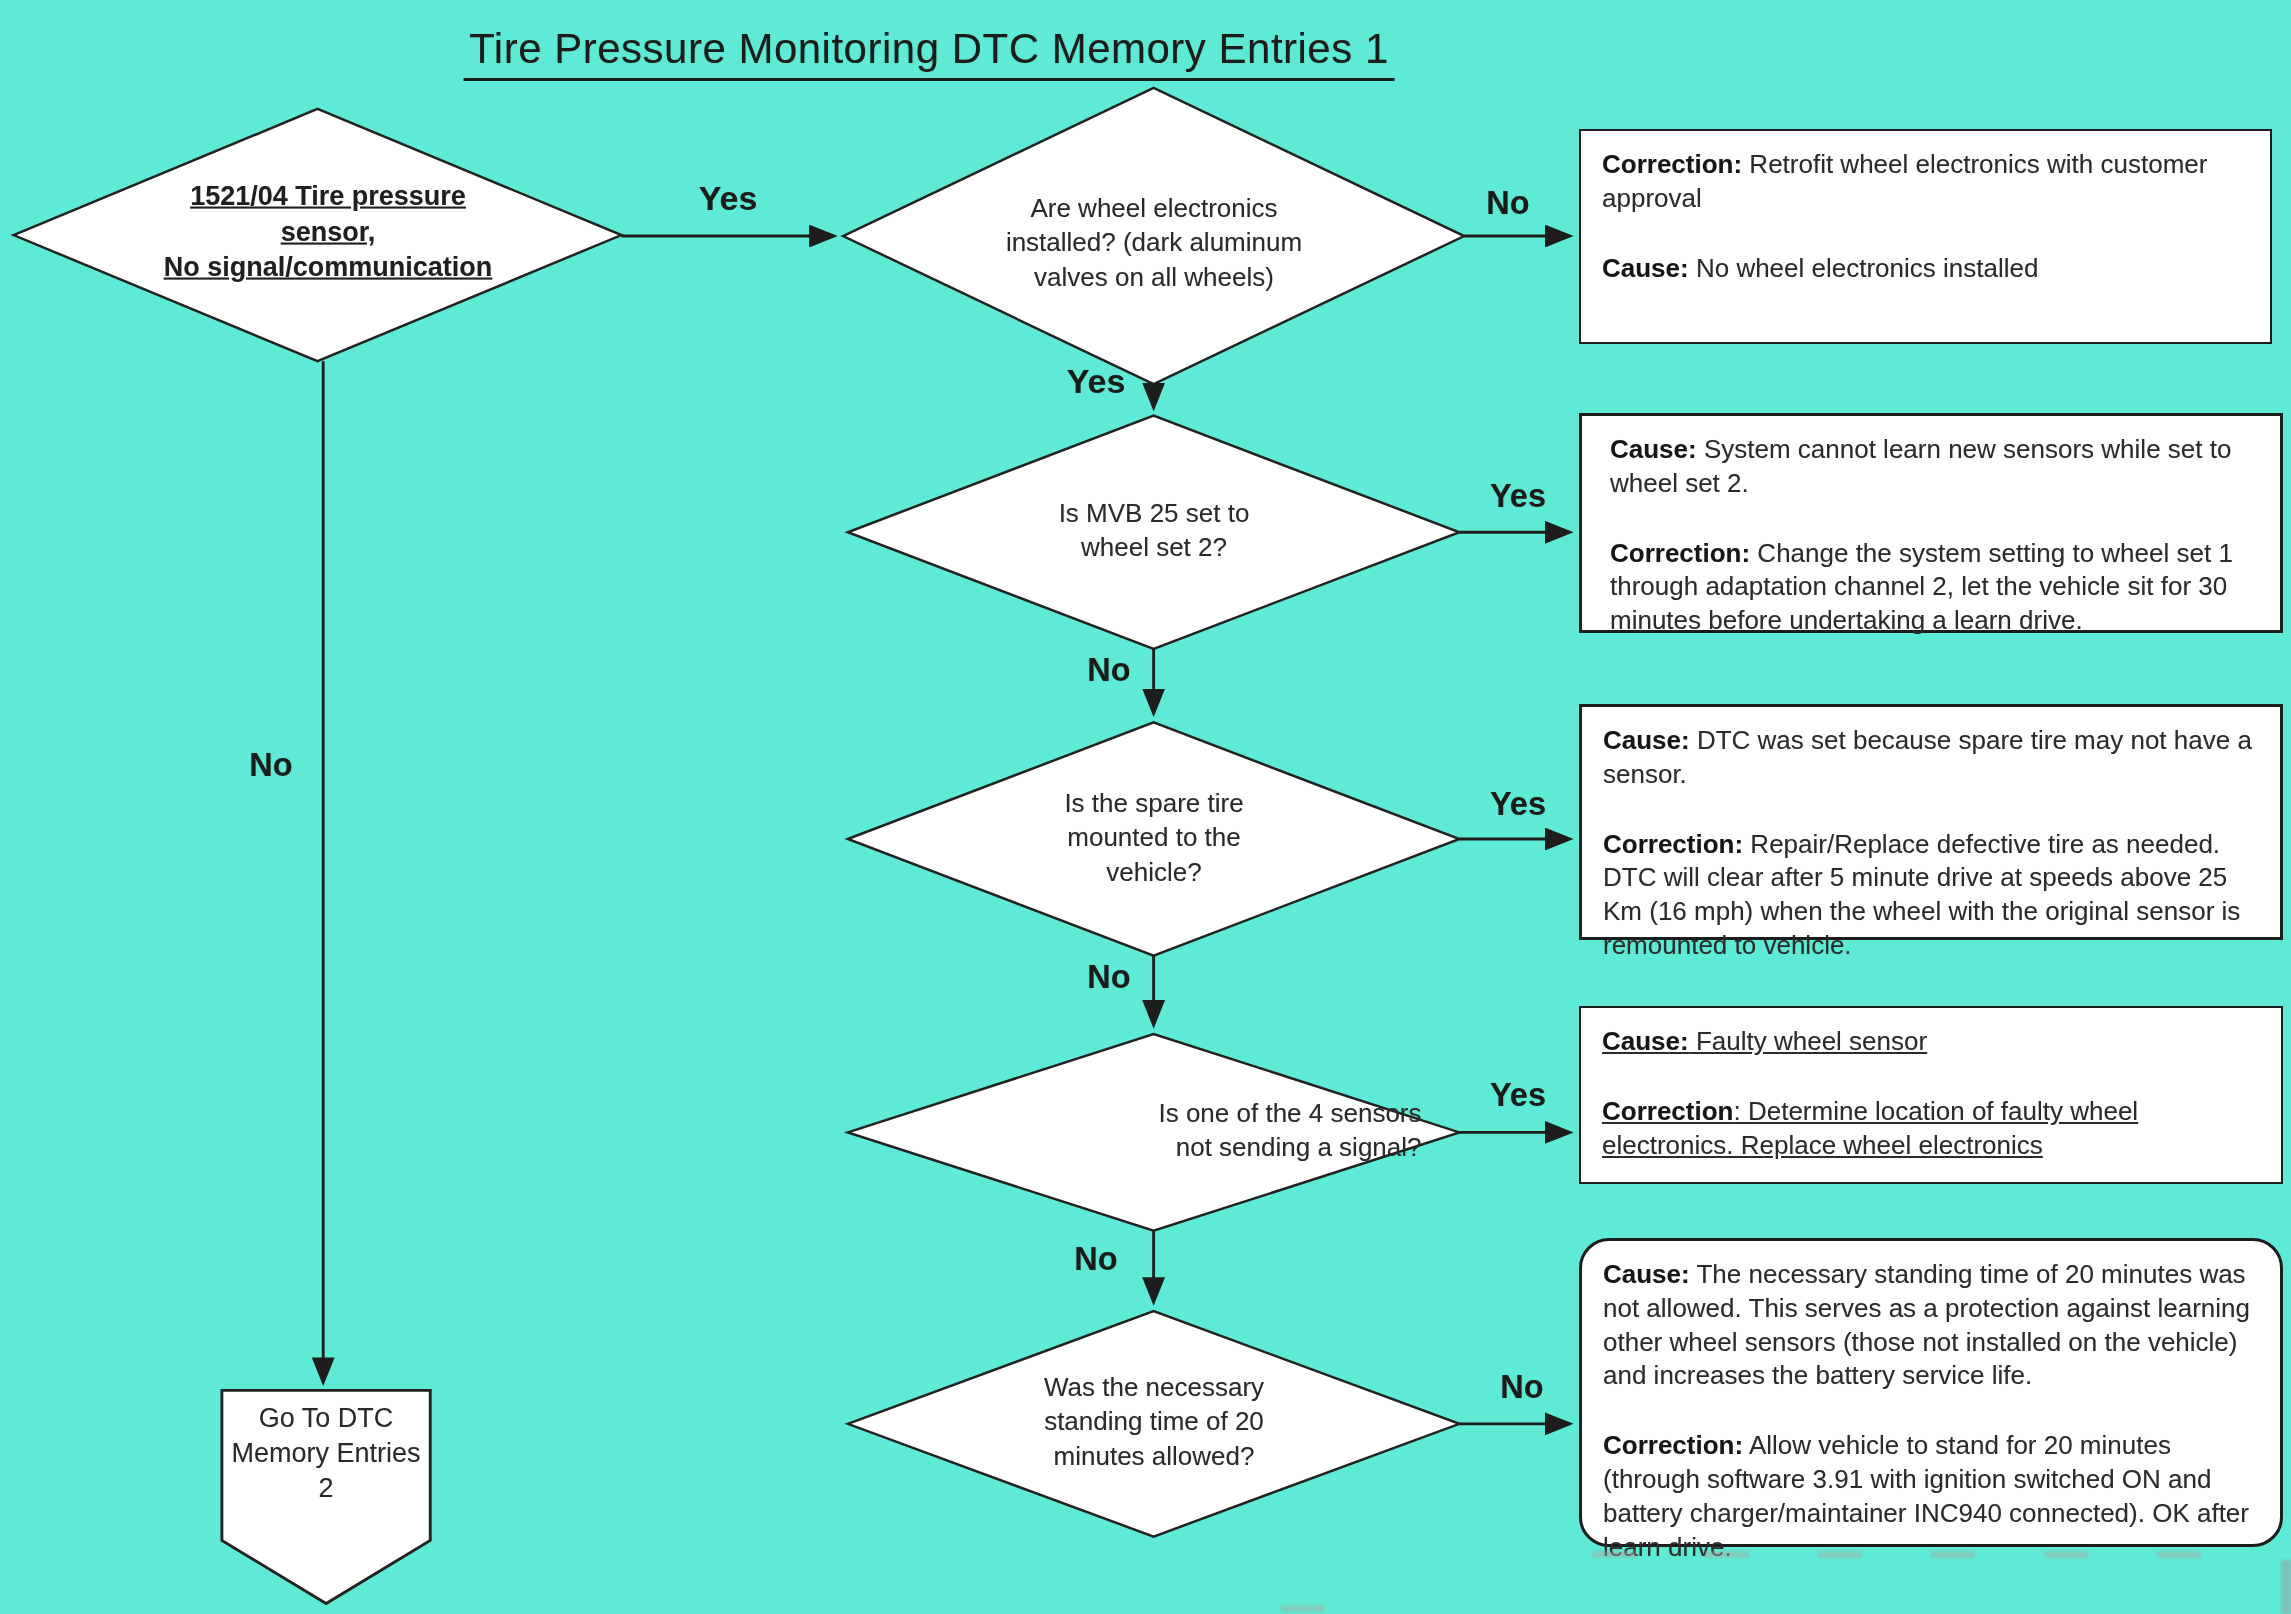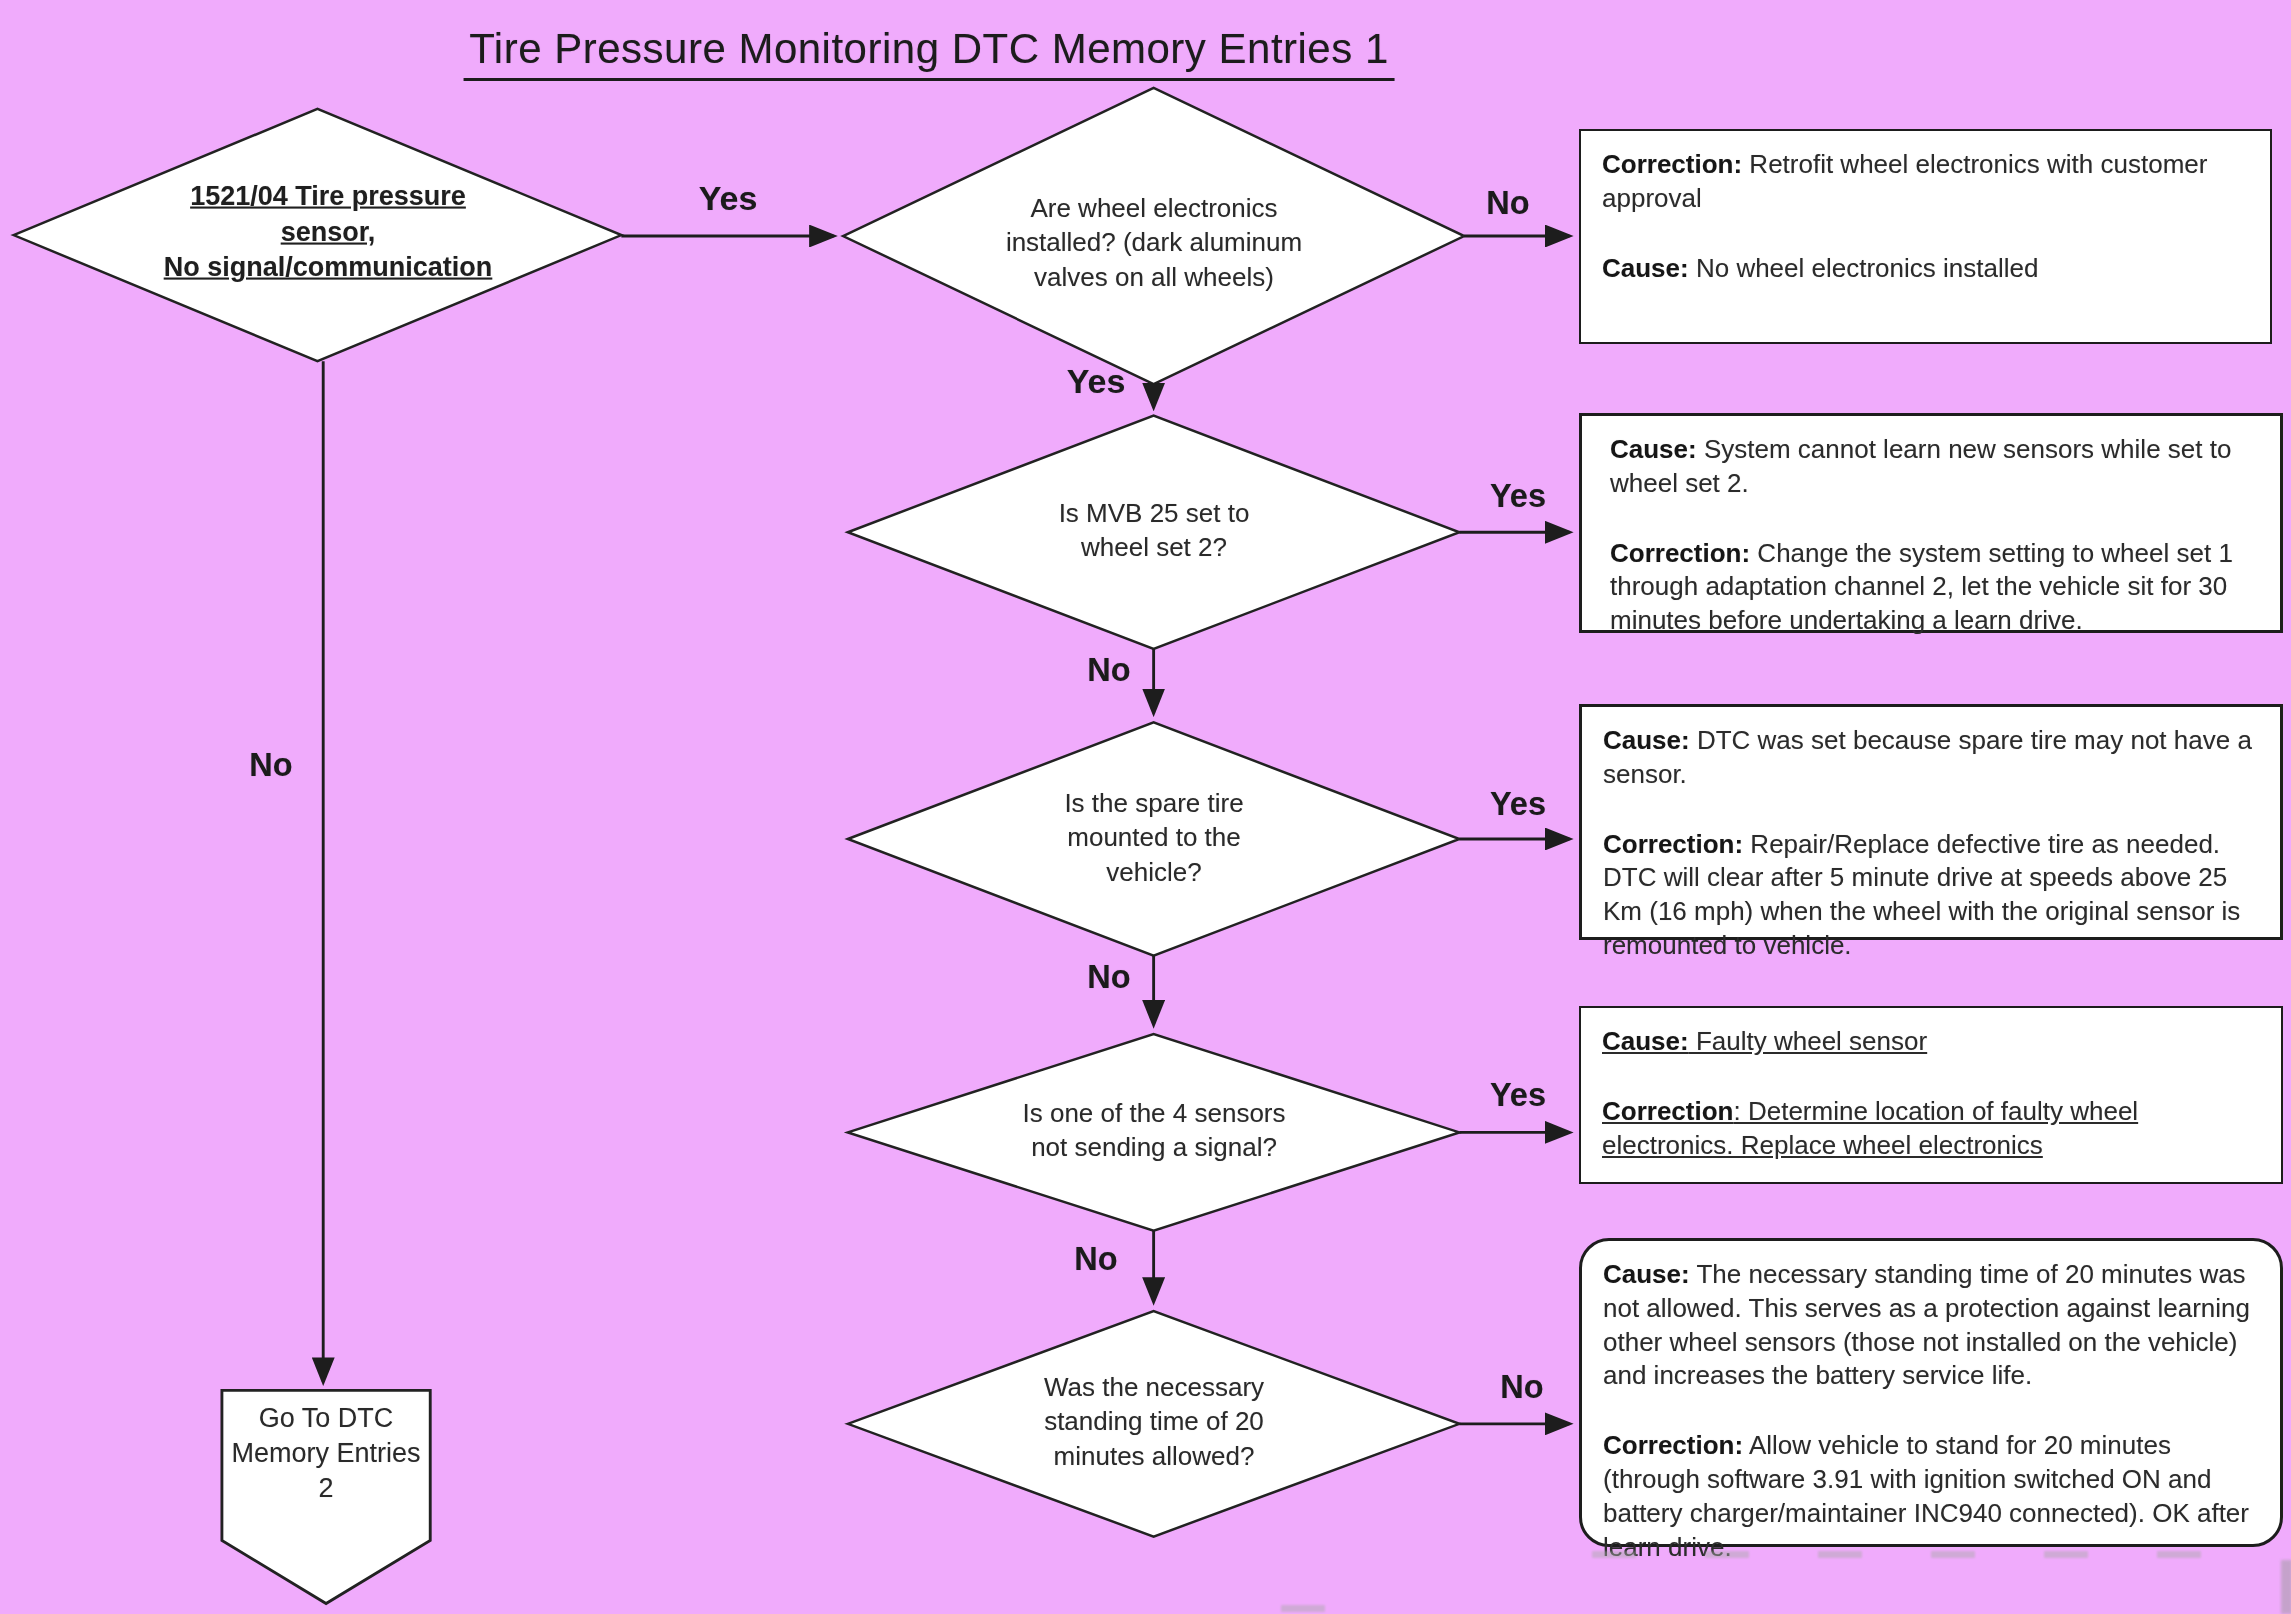--- a/index.html
+++ b/index.html
@@ -1,19 +1,19 @@
 <!DOCTYPE html>
 <html><head>
 <meta charset="utf-8">
 <style>
   html,body{margin:0;padding:0;background:#ffffff;}
   .canvas{
     position:relative;
     width:2291px;height:1614px;
-    background:#f0abfc;
+    background:#5eead4;
     font-family:"Liberation Sans","DejaVu Sans",sans-serif;
     color:#212121;
     overflow:hidden;
   }
   .layer{position:absolute;left:0;top:0;}
   .page-title{
     position:absolute;
     top:25px;left:929px;
     transform:translateX(-50%);
     font-size:42px;
@@ -120,21 +120,21 @@
 sensor,
 No signal/communication</div>
   <div class="node-text" style="left:1154px;top:242px;">Are wheel electronics
 installed? (dark aluminum
 valves on all wheels)</div>
   <div class="node-text" style="left:1154px;top:530px;">Is MVB 25 set to
 wheel set 2?</div>
   <div class="node-text" style="left:1154px;top:837px;">Is the spare tire
 mounted to the
 vehicle?</div>
-  <div class="node-text" style="left:1154px;top:1130px;">Is one of the 4 sensors
+  <div class="node-text" style="left:1154px;top:1130px;text-align:right;">Is one of the 4 sensors
 not sending a signal?</div>
   <div class="node-text" style="left:1154px;top:1421px;">Was the necessary
 standing time of 20
 minutes allowed?</div>
   <div class="goto-text">Go To DTC
 Memory Entries
 2</div>
 
   <div class="edge-label" style="left:728px;top:198px;font-size:34px;">Yes</div>
   <div class="edge-label" style="left:271px;top:765px;">No</div>

